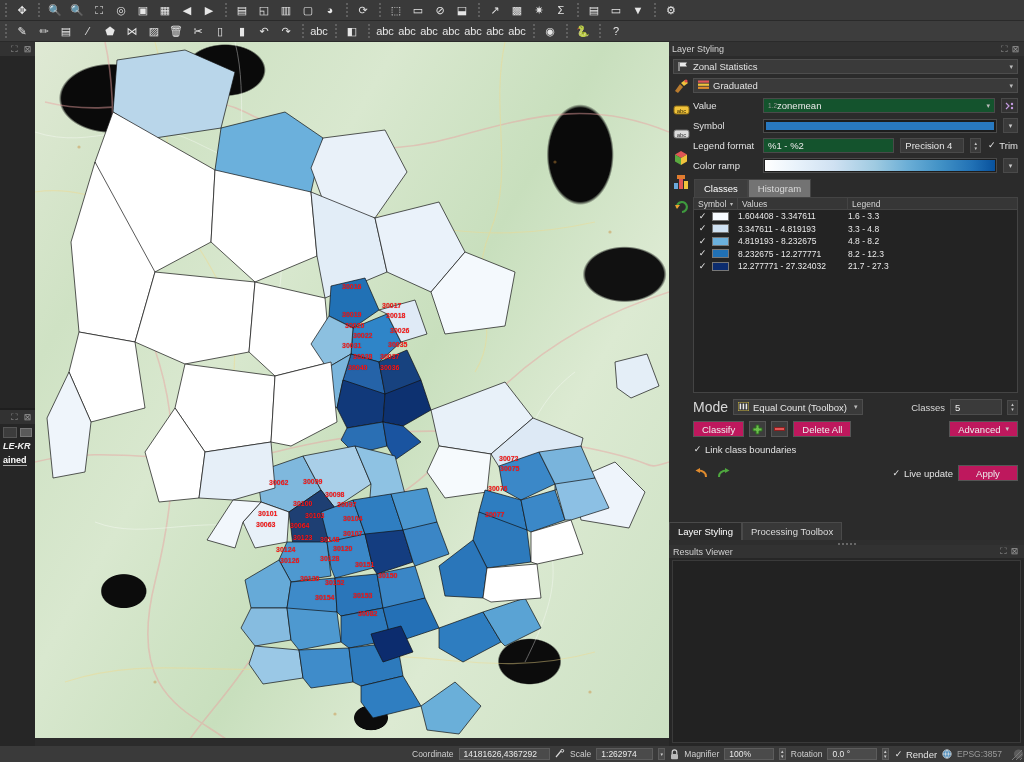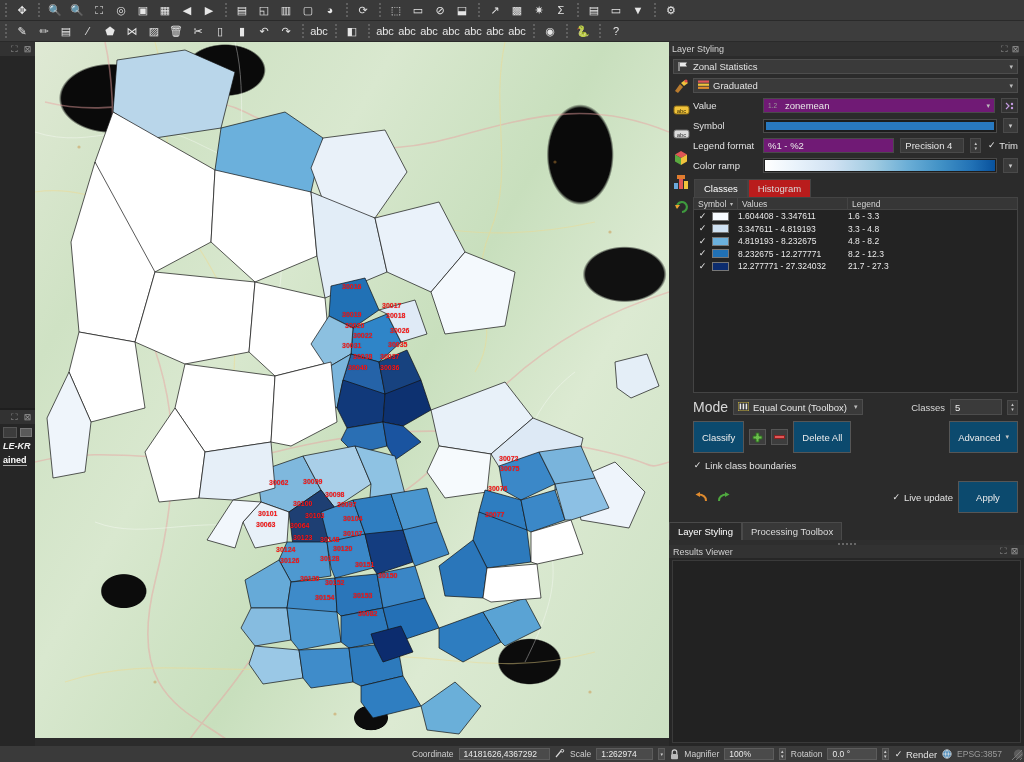--- a/index.html
+++ b/index.html
@@ -59,22 +59,22 @@
   .phead{ height:14px; background:#323232; display:flex; align-items:center;
     padding:0 3px; font-size:9px; color:#d2d2d2; }
   .phead .sp{ flex:1; }
   .pbody{ padding:3px 16px 0 4px; }
   .combo{ height:15px; background:#3a3a3a; border:1px solid #4d4d4d; display:flex;
     align-items:center; padding:0 4px; font-size:9.5px; color:#e2e2e2; gap:4px; }
   .combo .arw{ margin-left:auto; font-size:7px; color:#bdbdbd; }
   .flagicon{ width:11px; height:9px; position:relative; }
   .rowline{ display:flex; align-items:center; gap:6px; margin-top:5px; }
   .rlabel{ width:64px; font-size:9.5px; color:#e0e0e0; }
-  .field{ flex:1; height:15px; background:#701a75; border:1px solid #4a4a4a;
-    display:flex; align-items:center; padding:0 4px; font-size:9.5px; color:#eaeaea; gap:8px;}
+  .field{ flex:1; height:15px; background:#14532d; border:1px solid #4a4a4a;
+    display:flex; align-items:center; padding:0 4px; font-size:9.5px; color:#eaeaea; gap:0;}
   .fdrop{ width:15px; height:15px; background:#3a3a3a; border:1px solid #4a4a4a;
     display:flex; align-items:center; justify-content:center; font-size:7px; color:#c8c8c8; }
   .expbtn{ width:17px; height:15px; background:#333; border:1px solid #4a4a4a;
     display:flex; align-items:center; justify-content:center; }
   .symbarwrap{ flex:1; height:14px; background:#1d1d1d; border:1px solid #4a4a4a; padding:2px; }
   .symbar{ width:100%; height:8px; background:#2879c0; }
   .rampwrap{ flex:1; height:15px; border:1px solid #4a4a4a; padding:1px; background:#1d1d1d;}
   .ramp{ width:100%; height:11px;
     background:linear-gradient(90deg,#ffffff 0%,#e8f2fb 14%,#cfe1f2 30%,#9ecae1 48%,#6baed6 62%,#4292c6 76%,#2171b5 90%,#08519c 100%); }
   .precfield{ width:64px; height:15px; background:#3a3a3a; border:1px solid #4a4a4a;
@@ -82,38 +82,38 @@
   .spin{ width:11px; height:15px; background:#3a3a3a; border:1px solid #4a4a4a;
     display:flex; flex-direction:column; align-items:center; justify-content:center;
     font-size:5px; line-height:5px; color:#c7c7c7; }
   .chk{ display:flex; align-items:center; gap:3px; font-size:9.5px; color:#e2e2e2; }
   .chkbox{ width:9px; height:9px; color:#e8e8e8; font-size:9px; line-height:9px; text-align:center; }
   
   #rail{ position:absolute; left:0; top:32px; width:24px; bottom:0; background:#2b2b2b; }
   .railicon{ width:24px; height:24px; display:flex; align-items:center; justify-content:center; }
   
   .tabsrow{ display:flex; margin-top:6px; padding-left:1px; }
-  .tab{ padding:3px 9px; font-size:9.5px; background:#b91c1c; border:1px solid #444;
+  .tab{ padding:3px 9px; font-size:9.5px; background:#737373; border:1px solid #444;
     border-bottom:none; color:#d9d9d9; }
   .tab.active{ background:#3d3d3d; color:#fff; }
   
   .ctable{ border:1px solid #444; background:#232323; height:196px; }
   .cthead{ display:flex; height:12px; background:#363636; font-size:8.5px; color:#d6d6d6;
     border-bottom:1px solid #444; }
   .cth{ padding:1px 4px; border-right:1px solid #444; display:flex; align-items:center; gap:3px;}
   .ctrow{ display:flex; height:12.5px; font-size:8.5px; color:#eaeaea; align-items:center; }
   .ctsym{ width:44px; display:flex; align-items:center; gap:5px; padding-left:4px; }
   .swatch{ width:17px; height:9px; border:1px solid #777; }
   .ctval{ width:110px; }
   .ctleg{ flex:1; }
   
   .moderow{ display:flex; align-items:center; gap:5px; margin-top:6px; }
   .modecombo{ height:16px; background:#3a3a3a; border:1px solid #4d4d4d; display:flex;
     align-items:center; gap:4px; padding:0 4px; font-size:9.5px; color:#e8e8e8;}
-  .btn{ height:32px; background:#0c4a6e; border:1px solid #565656; font-size:9.5px;
+  .btn{ height:16px; background:#be185d; border:1px solid #565656; font-size:9.5px;
     color:#ececec; display:flex; align-items:center; justify-content:center; padding:0 8px;}
   .iconbtn{ width:17px; height:16px; background:#3d3d3d; border:1px solid #565656;
     display:flex; align-items:center; justify-content:center; }
   .classesfield{ width:52px; height:16px; background:#3a3a3a; border:1px solid #4d4d4d;
     display:flex; align-items:center; padding:0 4px; font-size:9.5px; color:#f0f0f0;}
   .collapser{ display:flex; align-items:center; gap:5px; margin-top:9px; font-size:9.5px;
     font-weight:bold; color:#e8e8e8; }
   .tri{ font-size:7px; color:#cfcfcf; }
   .bottomrow{ display:flex; align-items:center; gap:5px; margin-top:10px; }
 

